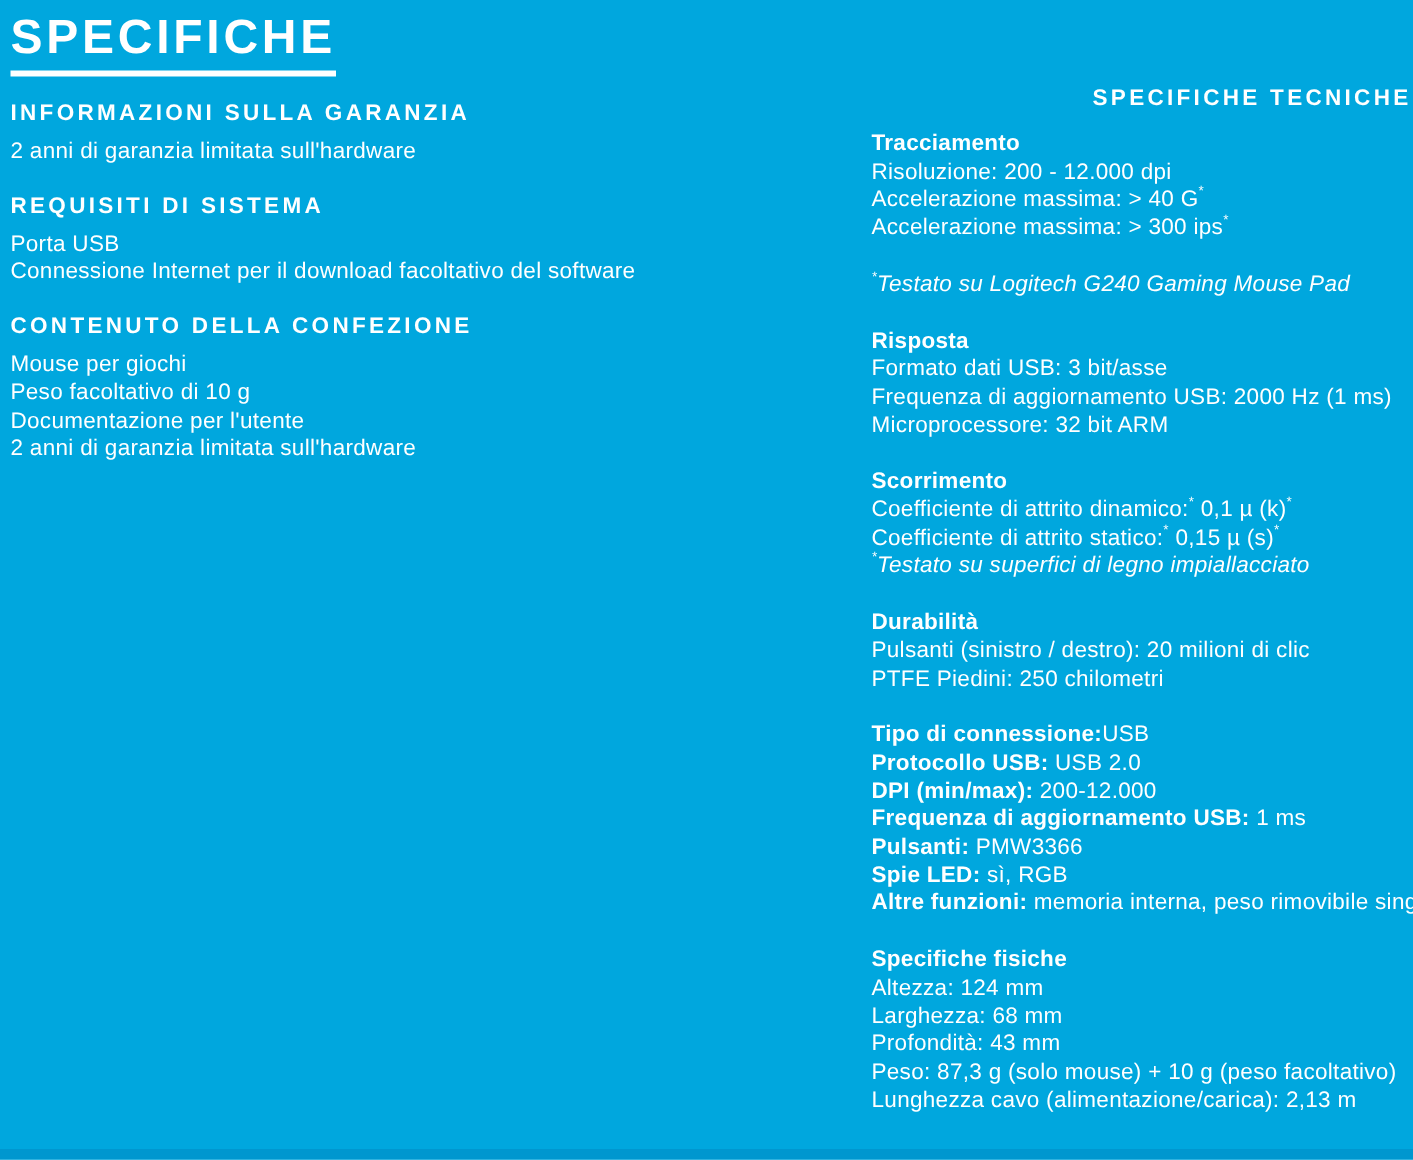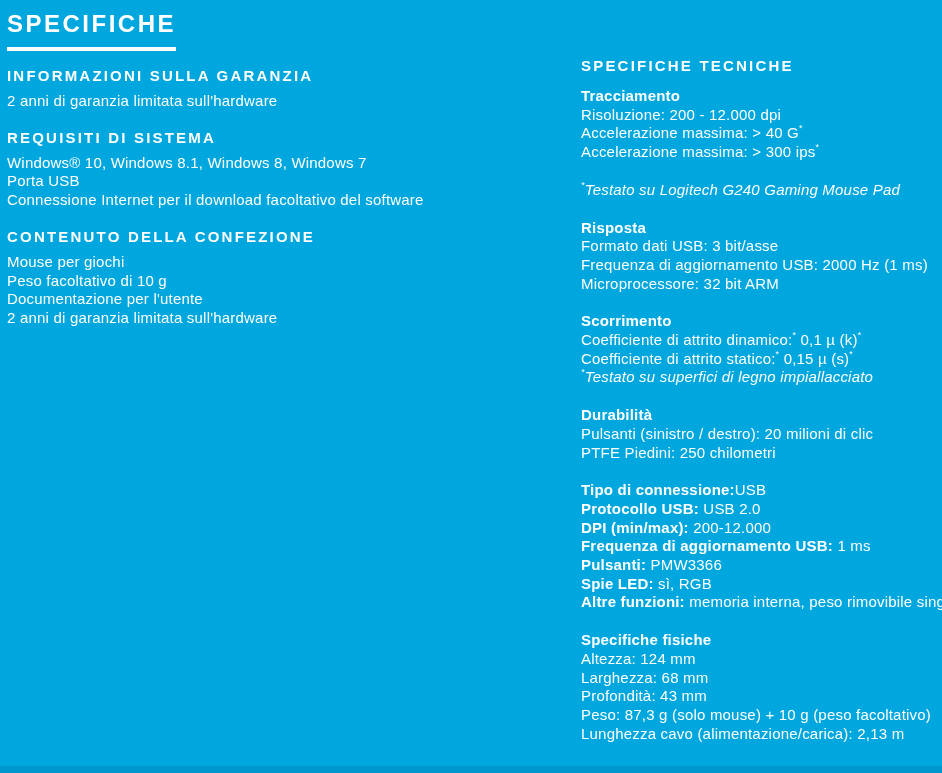--- a/index.html
+++ b/index.html
@@ -14,21 +14,21 @@
   }
   .left-col {
     position: absolute;
     left: 7px;
     top: 6px;
     width: 560px;
   }
   .page-title {
     display: inline-block;
     margin: 0;
-    font-size: 24px;
+    font-size: 32px;
     font-weight: 700;
     letter-spacing: 2.5px;
     line-height: 36px;
     padding-bottom: 5px;
     border-bottom: 4px solid #ffffff;
   }
   .left-section { margin-top: 18px; }
   .left-section:first-of-type { margin-top: 16px; }
   .sec-heading {
     margin: 0 0 7px 0;
@@ -43,21 +43,21 @@
     line-height: 18.7px;
     letter-spacing: 0.2px;
     white-space: nowrap;
   }
   .right-col {
     position: absolute;
     left: 581px;
     top: 57px;
     width: 360px;
   }
-  .right-col .sec-heading { margin: 0 0 12px 0; }
+  .right-col .sec-heading { margin: 0 0 12px 0; text-align: right; }
   .spec-group { margin-bottom: 19px; }
   .spec-group:last-child { margin-bottom: 0; }
   .b { font-weight: 700; }
   .i { font-style: italic; }
   sup {
     font-size: 9px;
     line-height: 0;
     position: relative;
     top: -1px;
     vertical-align: super;
@@ -77,21 +77,20 @@
 <div class="page" style="background: rgb(0, 167, 222); color: rgb(255, 255, 255);">
   <div class="left-col">
     <h1 class="page-title">SPECIFICHE</h1>
     <div>
         <section class="left-section">
           <h2 class="sec-heading">INFORMAZIONI SULLA GARANZIA</h2>
           <div class="spec-line">2 anni di garanzia limitata sull'hardware</div>
         </section>
         <section class="left-section">
           <h2 class="sec-heading">REQUISITI DI SISTEMA</h2>
-          <div class="spec-line">Windows® 10, Windows 8.1, Windows 8, Windows 7</div>
           <div class="spec-line">Porta USB</div>
           <div class="spec-line">Connessione Internet per il download facoltativo del software</div>
         </section>
         <section class="left-section">
           <h2 class="sec-heading">CONTENUTO DELLA CONFEZIONE</h2>
           <div class="spec-line">Mouse per giochi</div>
           <div class="spec-line">Peso facoltativo di 10 g</div>
           <div class="spec-line">Documentazione per l'utente</div>
           <div class="spec-line">2 anni di garanzia limitata sull'hardware</div>
         </section>

